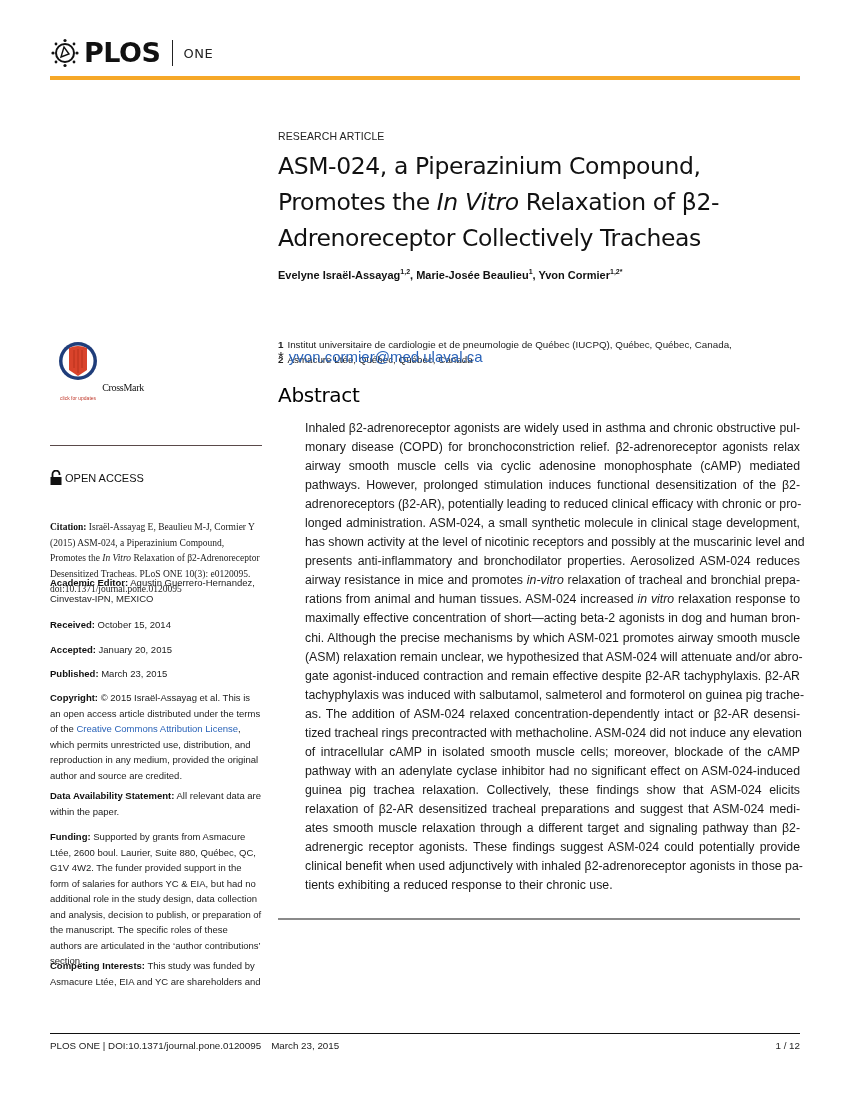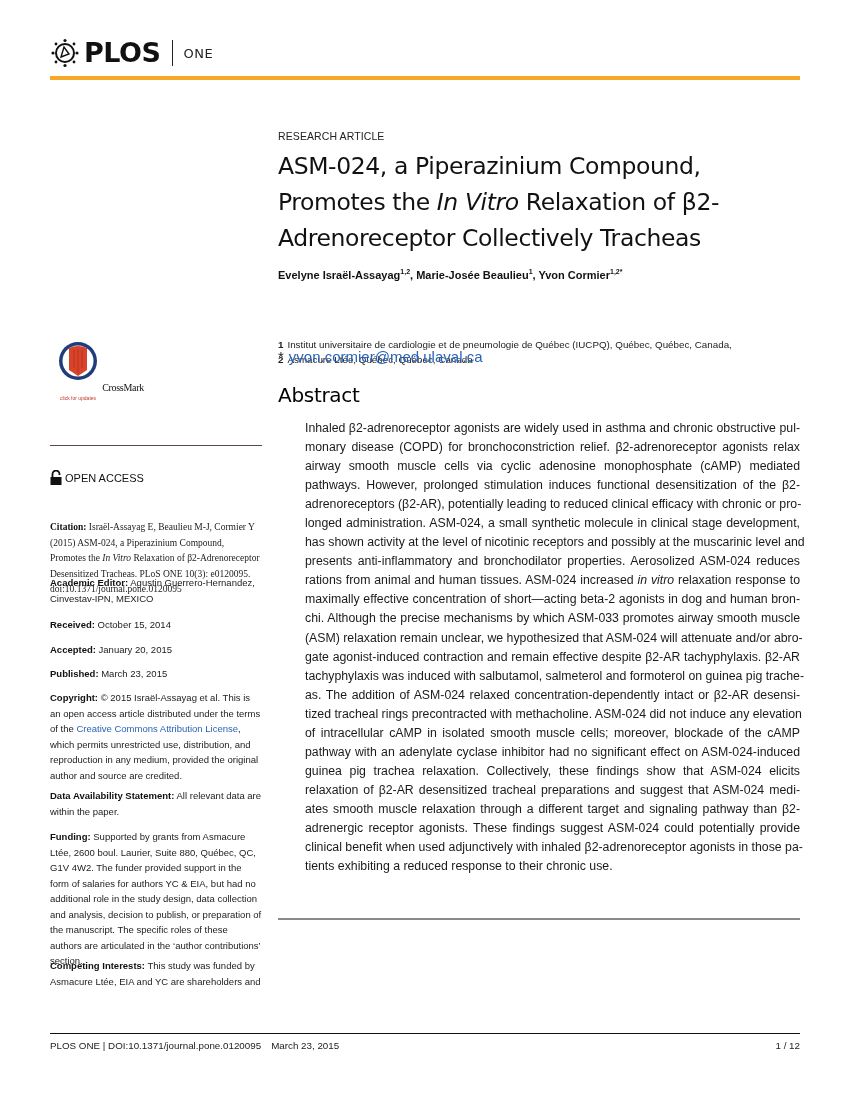--- a/index.html
+++ b/index.html
@@ -87,23 +87,24 @@
 <div class="abstract-heading">Abstract</div>
 <div class="abstract-body" id="abstract-body">
     <span class="abstract-line just">Inhaled β2-adrenoreceptor agonists are widely used in asthma and chronic obstructive pul-</span>
     <span class="abstract-line just">monary disease (COPD) for bronchoconstriction relief. β2-adrenoreceptor agonists relax</span>
     <span class="abstract-line just">airway smooth muscle cells via cyclic adenosine monophosphate (cAMP) mediated</span>
     <span class="abstract-line just">pathways. However, prolonged stimulation induces functional desensitization of the β2-</span>
     <span class="abstract-line just">adrenoreceptors (β2-AR), potentially leading to reduced clinical efficacy with chronic or pro-</span>
     <span class="abstract-line just">longed administration. ASM-024, a small synthetic molecule in clinical stage development,</span>
     <span class="abstract-line just">has shown activity at the level of nicotinic receptors and possibly at the muscarinic level and</span>
     <span class="abstract-line just">presents anti-inflammatory and bronchodilator properties. Aerosolized ASM-024 reduces</span>
+    <span class="abstract-line just">airway resistance in mice and promotes <i>in-vitro</i> relaxation of tracheal and bronchial prepa-</span>
     <span class="abstract-line just">rations from animal and human tissues. ASM-024 increased <i>in vitro</i> relaxation response to</span>
     <span class="abstract-line just">maximally effective concentration of short—acting beta-2 agonists in dog and human bron-</span>
-    <span class="abstract-line just">chi. Although the precise mechanisms by which ASM-033 promotes airway smooth muscle</span>
+    <span class="abstract-line just">chi. Although the precise mechanisms by which ASM-021 promotes airway smooth muscle</span>
     <span class="abstract-line just">(ASM) relaxation remain unclear, we hypothesized that ASM-024 will attenuate and/or abro-</span>
     <span class="abstract-line just">gate agonist-induced contraction and remain effective despite β2-AR tachyphylaxis. β2-AR</span>
     <span class="abstract-line just">tachyphylaxis was induced with salbutamol, salmeterol and formoterol on guinea pig trache-</span>
     <span class="abstract-line just">as. The addition of ASM-024 relaxed concentration-dependently intact or β2-AR desensi-</span>
     <span class="abstract-line just">tized tracheal rings precontracted with methacholine. ASM-024 did not induce any elevation</span>
     <span class="abstract-line just">of intracellular cAMP in isolated smooth muscle cells; moreover, blockade of the cAMP</span>
     <span class="abstract-line just">pathway with an adenylate cyclase inhibitor had no significant effect on ASM-024-induced</span>
     <span class="abstract-line just">guinea pig trachea relaxation. Collectively, these findings show that ASM-024 elicits</span>
     <span class="abstract-line just">relaxation of β2-AR desensitized tracheal preparations and suggest that ASM-024 medi-</span>
     <span class="abstract-line just">ates smooth muscle relaxation through a different target and signaling pathway than β2-</span>

